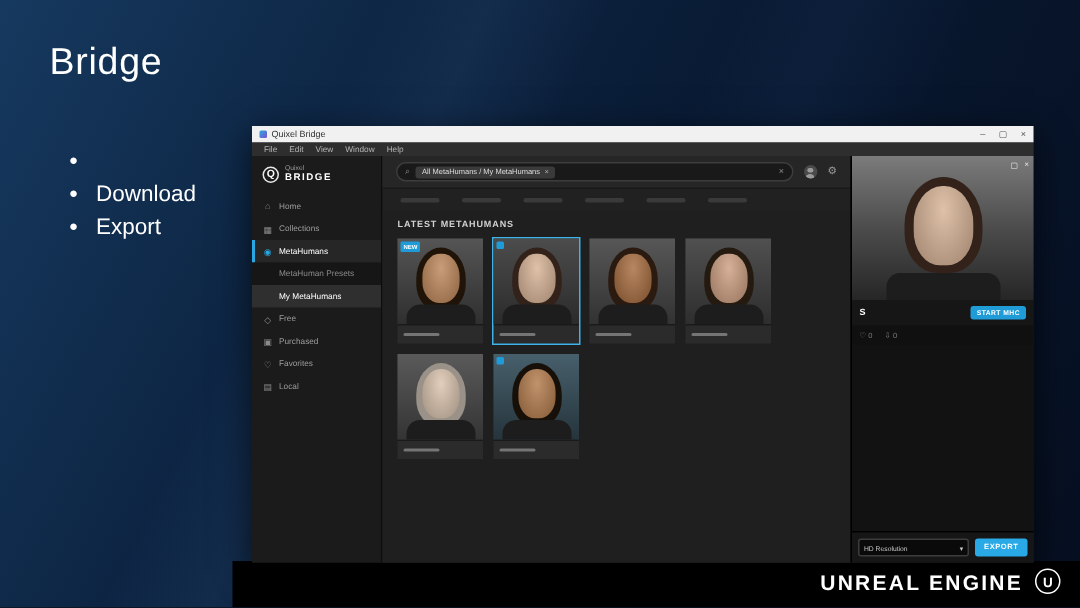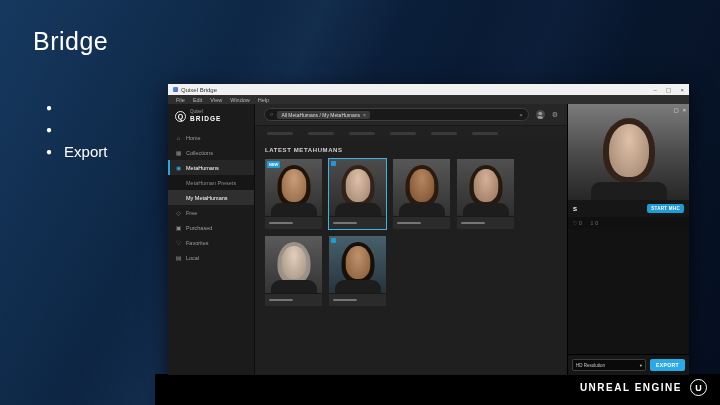--- a/index.html
+++ b/index.html
@@ -7,21 +7,21 @@
   .slide{position:relative;width:720px;height:405px;overflow:hidden;
     background:linear-gradient(118deg,#16395f 0%,#0d2543 30%,#081830 60%,#060f20 100%)}
   .slide::before{content:"";position:absolute;inset:0;pointer-events:none;
     background:linear-gradient(115deg,transparent 28%,rgba(80,130,190,.10) 36%,transparent 45%,transparent 54%,rgba(60,110,170,.08) 62%,transparent 72%)}
   .slide-title{position:absolute;left:33px;top:27px;font-size:25px;color:#fff;letter-spacing:.5px}
   .bullets{position:absolute;left:46px;top:97px;list-style:none}
   .bullets li{display:flex;align-items:center;gap:12px;color:#fff;font-size:15px;line-height:22px}
   .dot-glyph{font-size:10px}
   .bottom-strip{position:absolute;left:155px;top:374px;right:0;bottom:0;background:#000}
   .brand{position:absolute;right:13px;bottom:9px;display:flex;align-items:center;gap:8px}
-  .brand-name{color:#fff;font-size:10px;font-weight:bold;letter-spacing:1.5px}
+  .brand-name{color:#fff;font-size:14px;font-weight:bold;letter-spacing:1.5px}
   .brand-logo{width:17px;height:17px;border:1.6px solid #fff;border-radius:50%;display:flex;align-items:center;justify-content:center;color:#fff;font-size:9px;font-weight:bold}
 
   
   .window{position:absolute;left:168px;top:84px;width:521px;height:291px;background:#1e1e1e;
     box-shadow:0 6px 22px rgba(0,0,0,.65);display:flex;flex-direction:column}
   .titlebar{height:11px;background:#f1f1f1;display:flex;align-items:center;padding:0 5px;gap:3px;flex:none}
   .app-icon{width:5px;height:5px;background:linear-gradient(135deg,#2aa7e0,#7a4fd0);border-radius:1px}
   .titlebar-text{font-size:6px;color:#333;flex:1}
   .win-btn{font-size:6px;color:#555;margin-left:6px;line-height:1}
   .menubar{height:9px;background:#2e2e2e;display:flex;align-items:center;padding:0 4px;flex:none}
@@ -94,20 +94,21 @@
 <div class="slide">
 
   <div class="slide-title">Bridge</div>
 
   <ul class="bullets">
       <li>
         <span class="dot-glyph">●</span>
       </li>
       <li>
         <span class="dot-glyph">●</span>
+        <span>Download</span>
       </li>
       <li>
         <span class="dot-glyph">●</span>
         <span>Export</span>
       </li>
     </ul>
 
   <div class="bottom-strip"></div>
 
   <div class="window">

